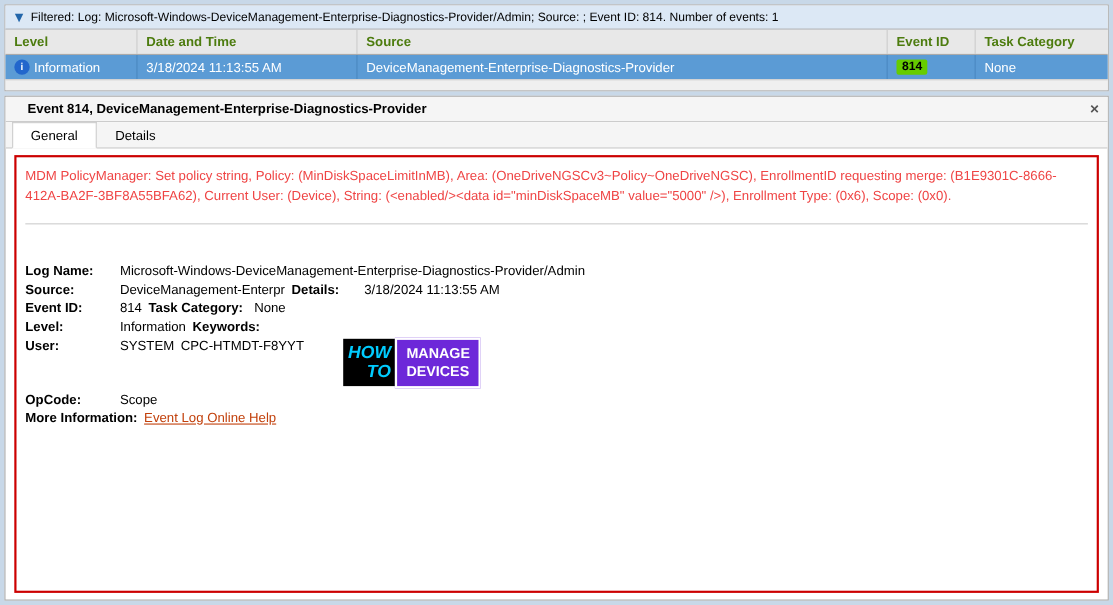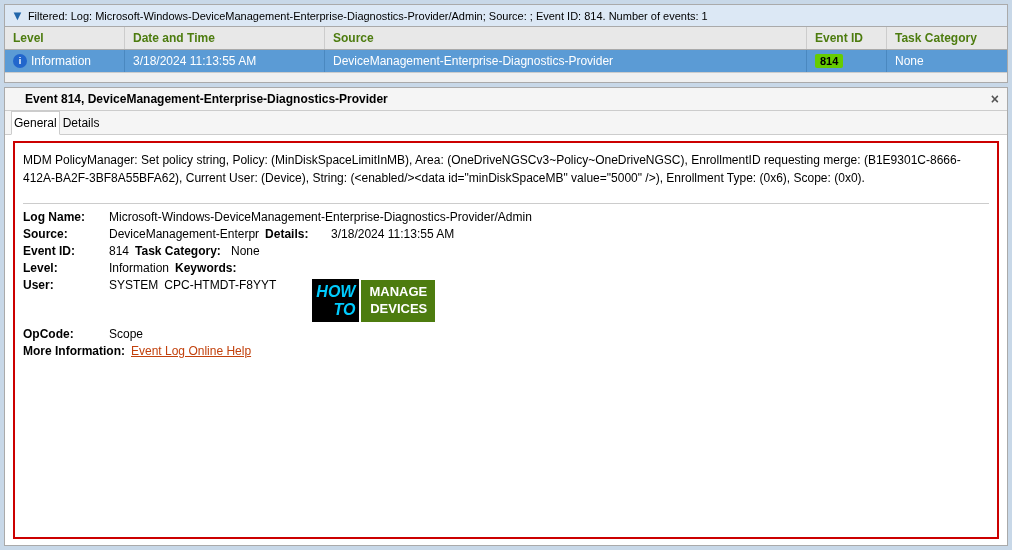--- a/index.html
+++ b/index.html
@@ -128,21 +128,21 @@
       font-weight: bold;
       line-height: 1;
     }
     .tabs-row {
       display: flex;
       border-bottom: 1px solid #ccc;
       background: #f5f5f5;
       padding: 0 6px;
     }
     .tab {
-      padding: 4px 2px;
+      padding: 4px 16px;
       font-size: 12px;
       cursor: pointer;
       border: 1px solid transparent;
       margin-bottom: -1px;
       color: #000;
     }
     .tab.active {
       background: #fff;
       border-color: #ccc;
       border-bottom-color: #fff;
@@ -155,34 +155,35 @@
     }
     .event-box {
       border: 2px solid #cc0000;
       padding: 8px;
       height: 100%;
       display: flex;
       flex-direction: column;
     }
     .description-text {
       font-size: 12px;
-      color: #000000;
+      color: #ef4444;
       line-height: 1.5;
       margin-bottom: 10px;
       flex-shrink: 0;
     }
     .divider {
       border: none;
       border-top: 1px solid #ccc;
       margin: 6px 0;
     }
     .details-grid {
       display: flex;
       gap: 20px;
       flex: 1;
+      margin-top: 29px;
     }
     .details-col {
       display: flex;
       flex-direction: column;
       gap: 3px;
     }
     .details-row {
       display: flex;
       gap: 6px;
       font-size: 12px;
@@ -211,28 +212,27 @@
     .logo-how-to {
       background: #000000;
       color: #00ccff;
       font-size: 18px;
       font-weight: 900;
       padding: 4px 6px;
       line-height: 1.1;
       font-style: italic;
     }
     .logo-manage {
-      background: #4d7c0f;
+      background: #6d28d9;
       color: #fff;
       font-size: 14px;
       font-weight: 900;
       padding: 4px 8px;
       line-height: 1.3;
       border: 2px solid #fff;
-      text-align: right;
     }
   </style>
 </head>
 <body>
 
 <div class="main-container">
 
   <div class="top-panel">
     <div class="filter-bar">
       <span class="filter-icon">▼</span>

